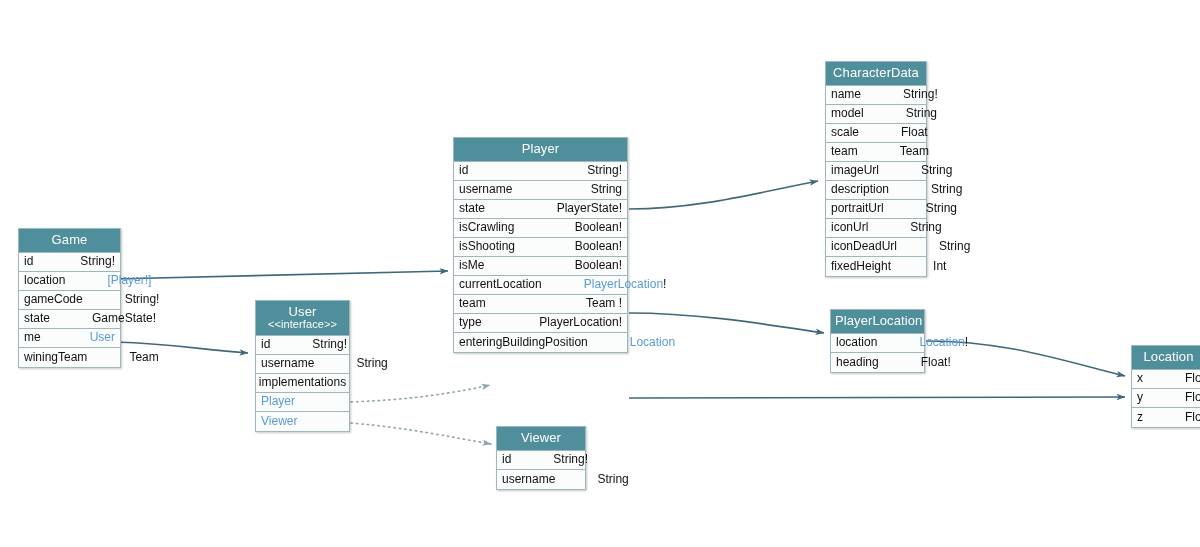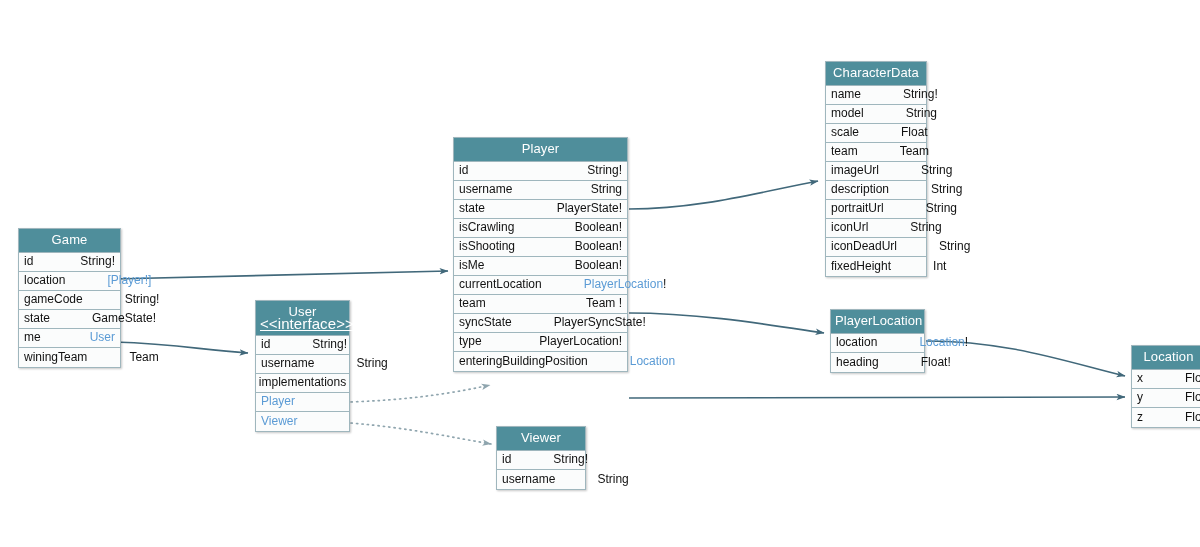--- a/index.html
+++ b/index.html
@@ -46,24 +46,23 @@
     color: #ffffff;
     text-align: center;
     font-size: 13px;
     line-height: 14px;
     padding: 4px 4px 5px 4px;
     border-bottom: 1px solid #9fb6bd;
     letter-spacing: 0.1px;
   }
   .entity-header .iface {
     display: block;
-    font-size: 15px;
+    font-size: 11px;
     line-height: 12px;
     margin-top: -1px;
-    text-decoration: underline;
   }
 
   .row {
     display: flex;
     align-items: center;
     justify-content: space-between;
     box-sizing: border-box;
     border-bottom: 1px solid #9fb6bd;
     background: #fbfcfc;
     font-size: 12px;
@@ -208,24 +207,20 @@
         </div>
         <div class="row">
           <span class="fname">currentLocation</span>
           <span class="ftype"><span class="link">PlayerLocation</span><span class="bang">!</span></span>
         </div>
         <div class="row">
           <span class="fname">team</span>
           <span class="ftype">Team !</span>
         </div>
         <div class="row">
-          <span class="fname">syncState</span>
-          <span class="ftype">PlayerSyncState!</span>
-        </div>
-        <div class="row">
           <span class="fname">type</span>
           <span class="ftype">PlayerLocation!</span>
         </div>
         <div class="row">
           <span class="fname">enteringBuildingPosition</span>
           <span class="ftype"><span class="link">Location</span></span>
         </div>
       </div>
       <div class="entity" style="left: 496px; top: 426px; width: 90px;">
         <div class="entity-header"><span>Viewer</span></div>

